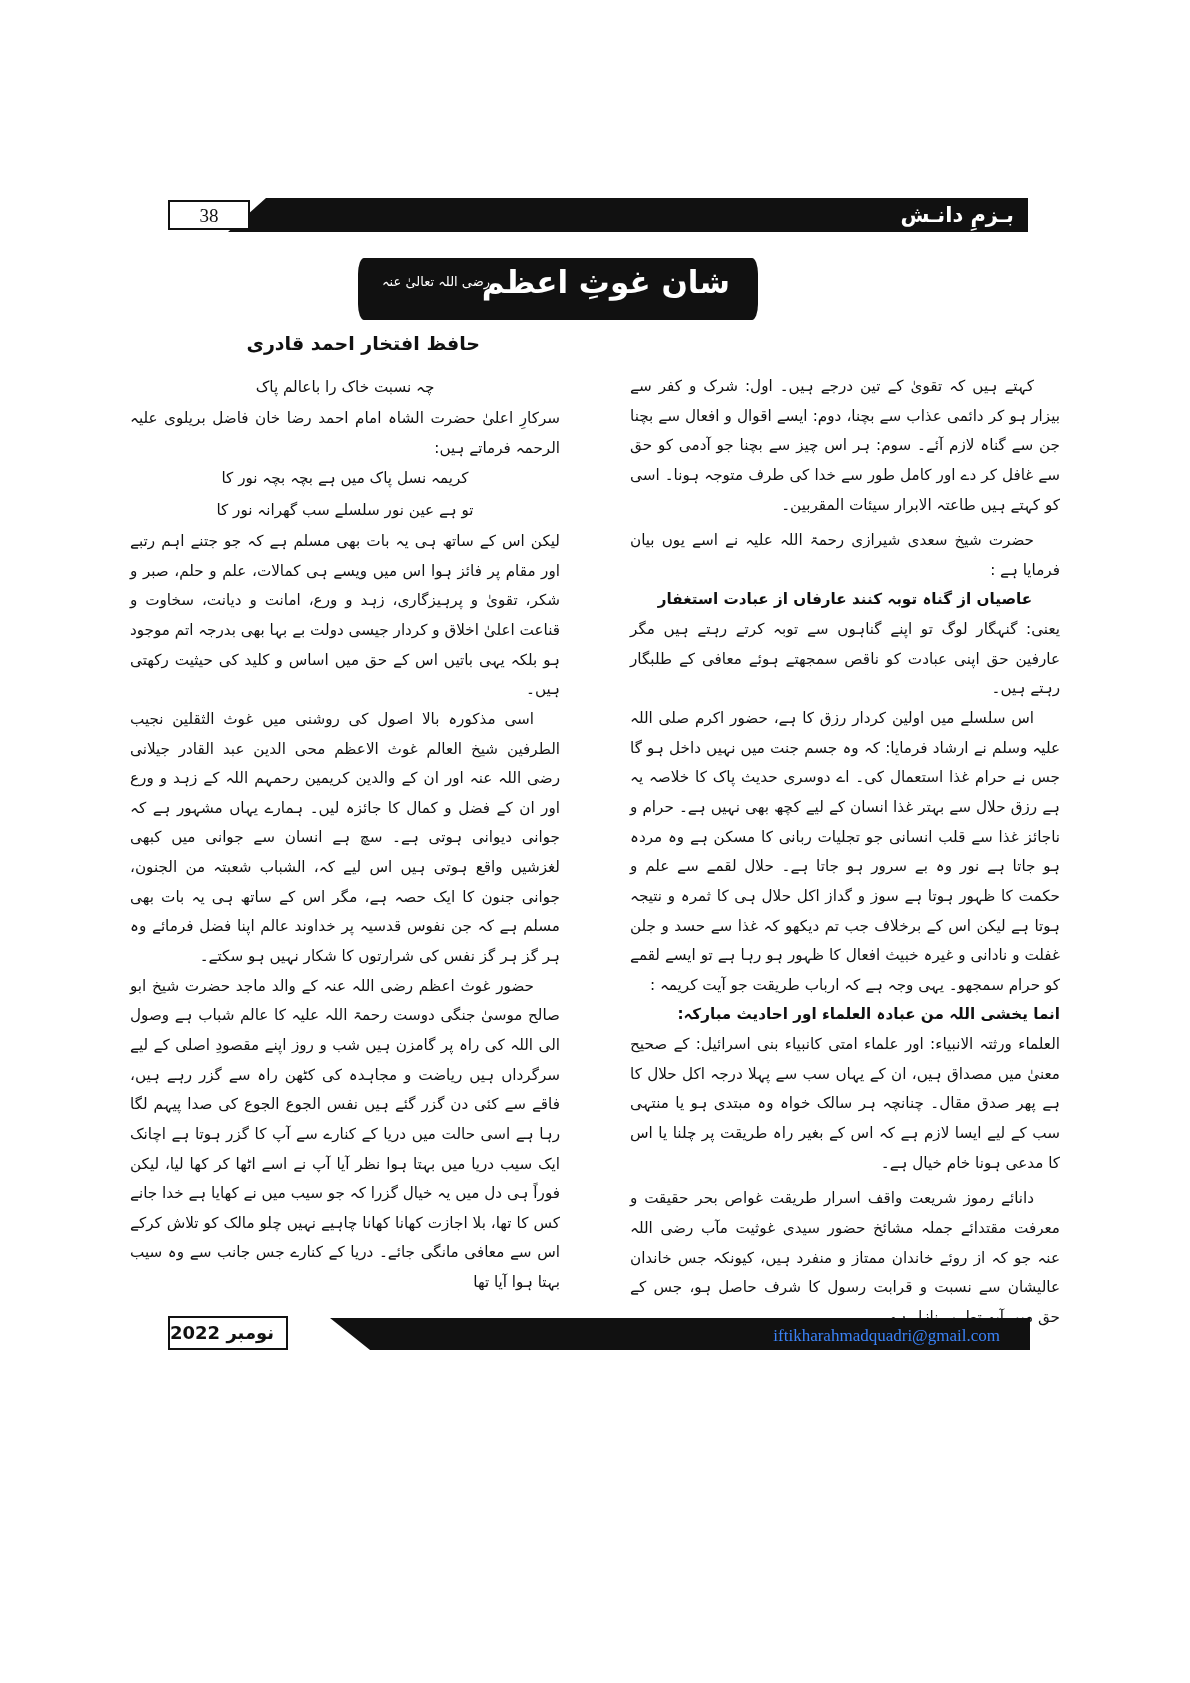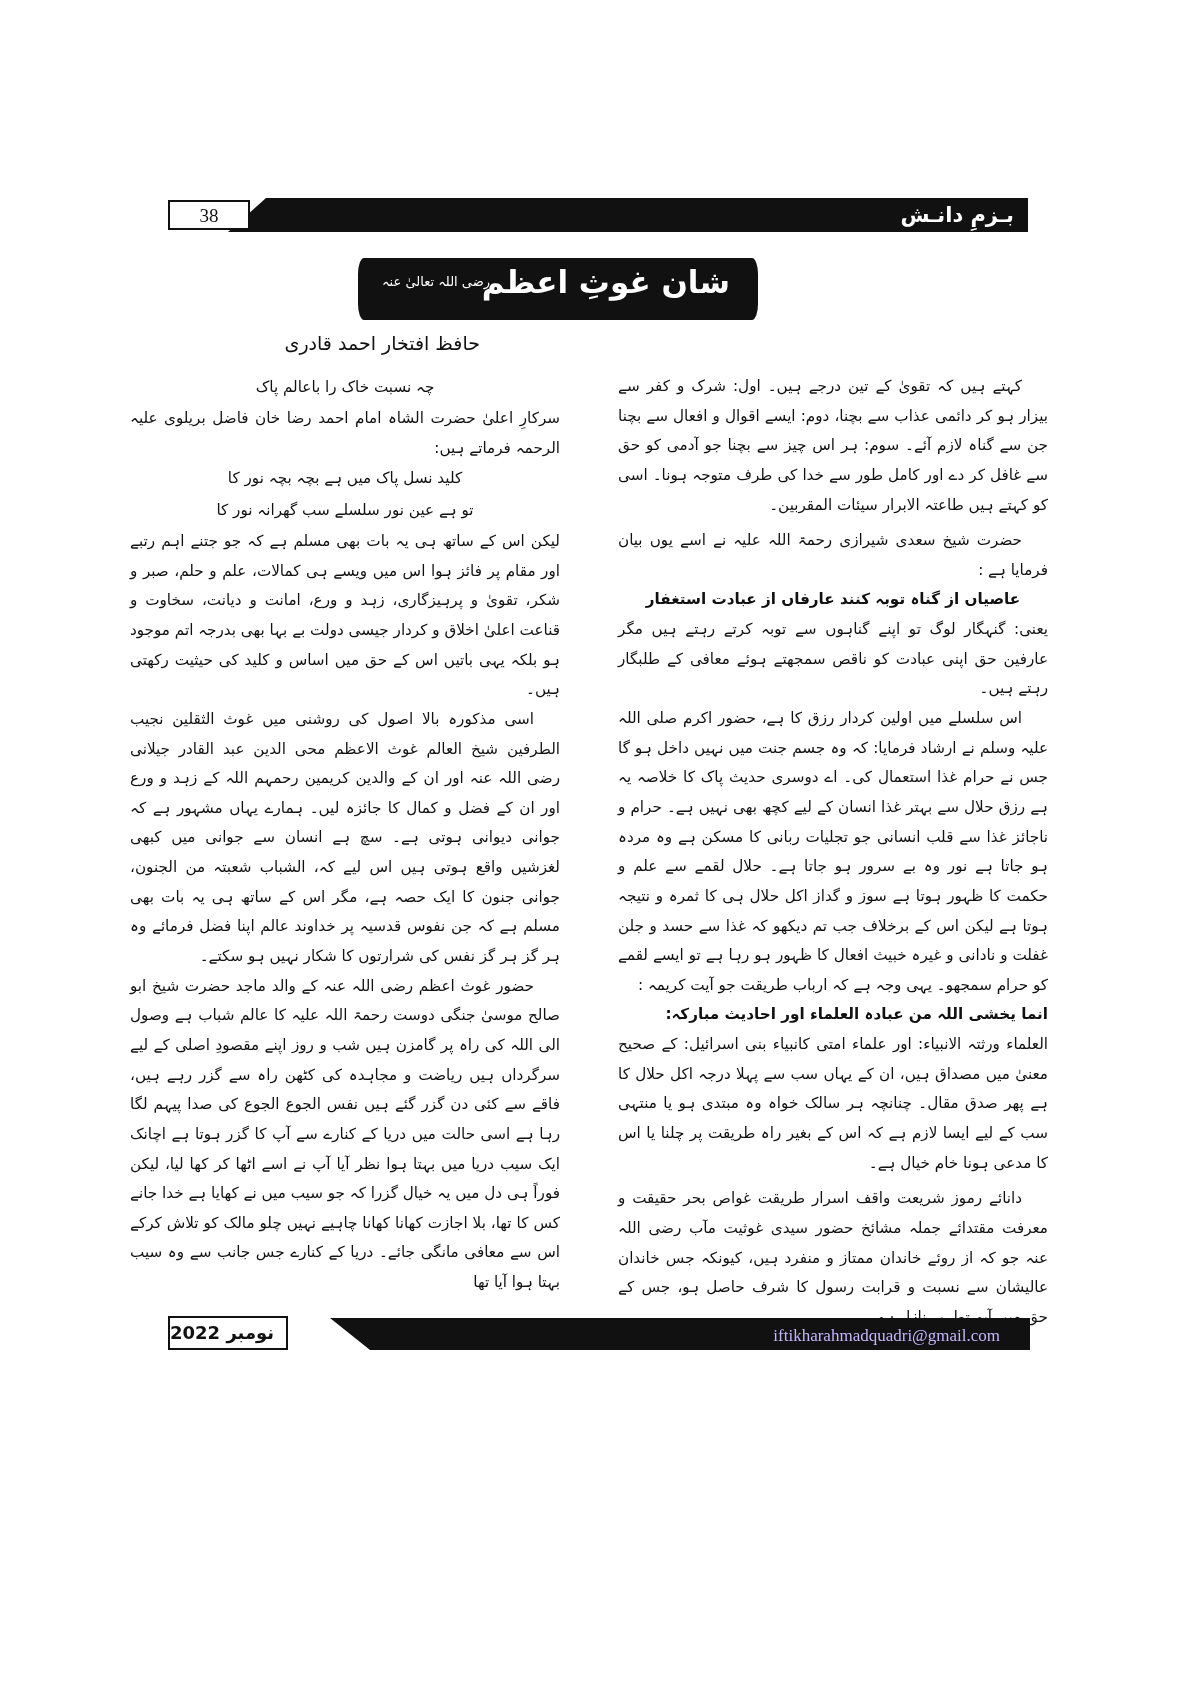--- a/index.html
+++ b/index.html
@@ -95,21 +95,21 @@
     top: 16px;
     font-size: 13px;
     white-space: nowrap;
   }
 
   .byline {
     position: absolute;
     right: 710px;
     top: 332px;
     font-size: 19px;
-    font-weight: normal;
+    font-weight: bold;
     white-space: nowrap;
     text-align: left;
   }
 
   
   .columns {
     position: absolute;
     left: 130px;
     top: 372px;
     width: 930px;
@@ -117,21 +117,21 @@
   }
   .col {
     position: absolute;
     top: 0;
     width: 430px;
     font-size: 15.2px;
     line-height: 1.95;
     text-align: justify;
     text-align-last: right;
   }
-  .col-right { right: 12px; }
+  .col-right { right: 0; }
   .col-left  { left: 0; }
 
   .col p {
     margin: 0 0 0 0;
     text-indent: 0;
   }
   .col p.indent { text-indent: 26px; }
   .col p.couplet {
     text-align: right;
     text-align-last: center;
@@ -165,21 +165,21 @@
     height: 32px;
     background: #111;
     clip-path: polygon(0 0, 700px 0, 700px 32px, 40px 32px);
   }
   .footer-mail {
     position: absolute;
     right: 30px;
     top: 2px;
     height: 32px;
     line-height: 32px;
-    color: #c4b5fd;
+    color: #3b82f6;
     font-size: 17px;
     font-family: "Liberation Serif", serif;
     direction: ltr;
   }
   .footer-date-box {
     position: absolute;
     left: 0;
     top: 0;
     width: 120px;
     height: 34px;
@@ -220,21 +220,21 @@
       <p>یعنی: گنہگار لوگ تو اپنے گناہوں سے توبہ کرتے رہتے ہیں مگر عارفین حق اپنی عبادت کو ناقص سمجھتے ہوئے معافی کے طلبگار رہتے ہیں۔</p>
       <p class="indent">اس سلسلے میں اولین کردار رزق کا ہے، حضور اکرم صلی اللہ علیہ وسلم نے ارشاد فرمایا: کہ وہ جسم جنت میں نہیں داخل ہو گا جس نے حرام غذا استعمال کی۔ اے دوسری حدیث پاک کا خلاصہ یہ ہے رزق حلال سے بہتر غذا انسان کے لیے کچھ بھی نہیں ہے۔ حرام و ناجائز غذا سے قلب انسانی جو تجلیات ربانی کا مسکن ہے وہ مردہ ہو جاتا ہے نور وہ بے سرور ہو جاتا ہے۔ حلال لقمے سے علم و حکمت کا ظہور ہوتا ہے سوز و گداز اکل حلال ہی کا ثمرہ و نتیجہ ہوتا ہے لیکن اس کے برخلاف جب تم دیکھو کہ غذا سے حسد و جلن غفلت و نادانی و غیرہ خبیث افعال کا ظہور ہو رہا ہے تو ایسے لقمے کو حرام سمجھو۔ یہی وجہ ہے کہ ارباب طریقت جو آیت کریمہ :</p>
       <p class="arabic">انما یخشی اللہ من عبادہ العلماء اور احادیث مبارکہ:</p>
       <p>العلماء ورثتہ الانبیاء: اور علماء امتی کانبیاء بنی اسرائیل: کے صحیح معنیٰ میں مصداق ہیں، ان کے یہاں سب سے پہلا درجہ اکل حلال کا ہے پھر صدق مقال۔ چنانچہ ہر سالک خواہ وہ مبتدی ہو یا منتہی سب کے لیے ایسا لازم ہے کہ اس کے بغیر راہ طریقت پر چلنا یا اس کا مدعی ہونا خام خیال ہے۔</p>
       <p class="indent spaced">دانائے رموز شریعت واقف اسرار طریقت غواص بحر حقیقت و معرفت مقتدائے جملہ مشائخ حضور سیدی غوثیت مآب رضی اللہ عنہ جو کہ از روئے خاندان ممتاز و منفرد ہیں، کیونکہ جس خاندان عالیشان سے نسبت و قرابت رسول کا شرف حاصل ہو، جس کے حق میں آیہ تطہیر نازل ہو،</p>
     </div>
 
     <div class="col col-left">
       <p class="couplet">چہ نسبت خاک را باعالم پاک</p>
       <p>سرکارِ اعلیٰ حضرت الشاہ امام احمد رضا خان فاضل بریلوی علیہ الرحمہ فرماتے ہیں:</p>
-      <p class="couplet">کلید نسل پاک میں ہے بچہ بچہ نور کا</p>
+      <p class="couplet">کریمہ نسل پاک میں ہے بچہ بچہ نور کا</p>
       <p class="couplet">تو ہے عین نور سلسلے سب گھرانہ نور کا</p>
       <p>لیکن اس کے ساتھ ہی یہ بات بھی مسلم ہے کہ جو جتنے اہم رتبے اور مقام پر فائز ہوا اس میں ویسے ہی کمالات، علم و حلم، صبر و شکر، تقویٰ و پرہیزگاری، زہد و ورع، امانت و دیانت، سخاوت و قناعت اعلیٰ اخلاق و کردار جیسی دولت بے بہا بھی بدرجہ اتم موجود ہو بلکہ یہی باتیں اس کے حق میں اساس و کلید کی حیثیت رکھتی ہیں۔</p>
       <p class="indent">اسی مذکورہ بالا اصول کی روشنی میں غوث الثقلین نجیب الطرفین شیخ العالم غوث الاعظم محی الدین عبد القادر جیلانی رضی اللہ عنہ اور ان کے والدین کریمین رحمہم اللہ کے زہد و ورع اور ان کے فضل و کمال کا جائزہ لیں۔ ہمارے یہاں مشہور ہے کہ جوانی دیوانی ہوتی ہے۔ سچ ہے انسان سے جوانی میں کبھی لغزشیں واقع ہوتی ہیں اس لیے کہ، الشباب شعبتہ من الجنون، جوانی جنون کا ایک حصہ ہے، مگر اس کے ساتھ ہی یہ بات بھی مسلم ہے کہ جن نفوس قدسیہ پر خداوند عالم اپنا فضل فرمائے وہ ہر گز ہر گز نفس کی شرارتوں کا شکار نہیں ہو سکتے۔</p>
       <p class="indent">حضور غوث اعظم رضی اللہ عنہ کے والد ماجد حضرت شیخ ابو صالح موسیٰ جنگی دوست رحمۃ اللہ علیہ کا عالم شباب ہے وصول الی اللہ کی راہ پر گامزن ہیں شب و روز اپنے مقصودِ اصلی کے لیے سرگرداں ہیں ریاضت و مجاہدہ کی کٹھن راہ سے گزر رہے ہیں، فاقے سے کئی دن گزر گئے ہیں نفس الجوع الجوع کی صدا پیہم لگا رہا ہے اسی حالت میں دریا کے کنارے سے آپ کا گزر ہوتا ہے اچانک ایک سیب دریا میں بہتا ہوا نظر آیا آپ نے اسے اٹھا کر کھا لیا، لیکن فوراً ہی دل میں یہ خیال گزرا کہ جو سیب میں نے کھایا ہے خدا جانے کس کا تھا، بلا اجازت کھانا کھانا چاہیے نہیں چلو مالک کو تلاش کرکے اس سے معافی مانگی جائے۔ دریا کے کنارے جس جانب سے وہ سیب بہتا ہوا آیا تھا</p>
     </div>
 
   </div>
 
   <div class="footer">
     <div class="footer-bar">

